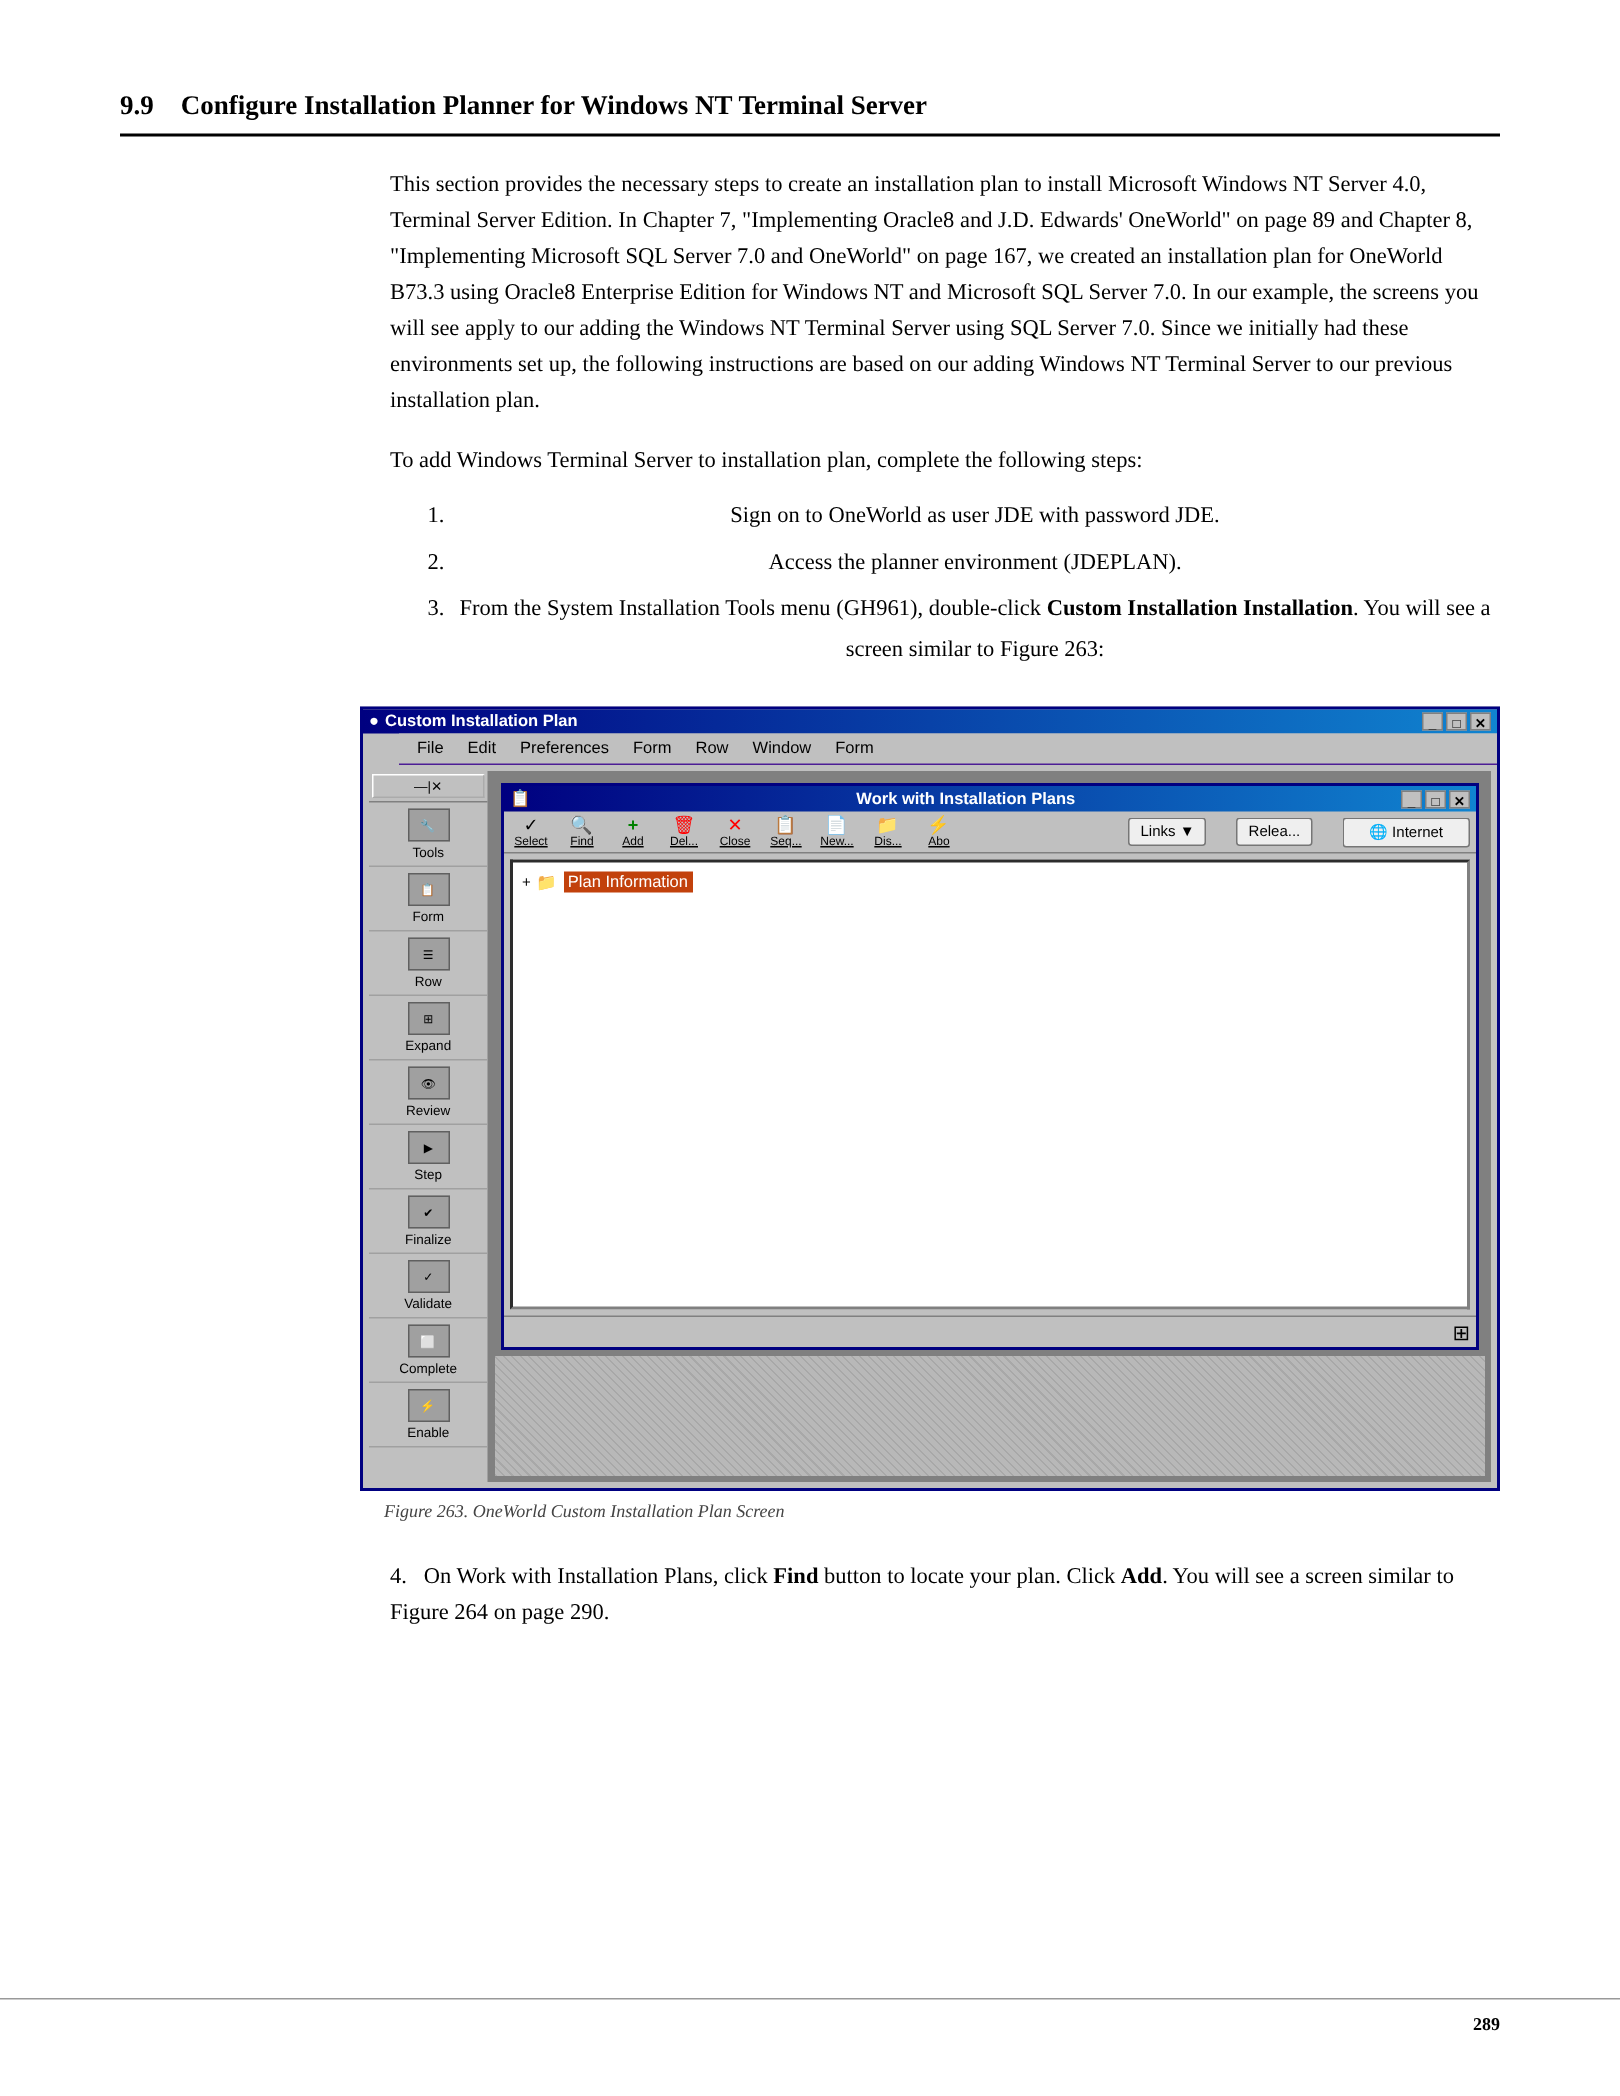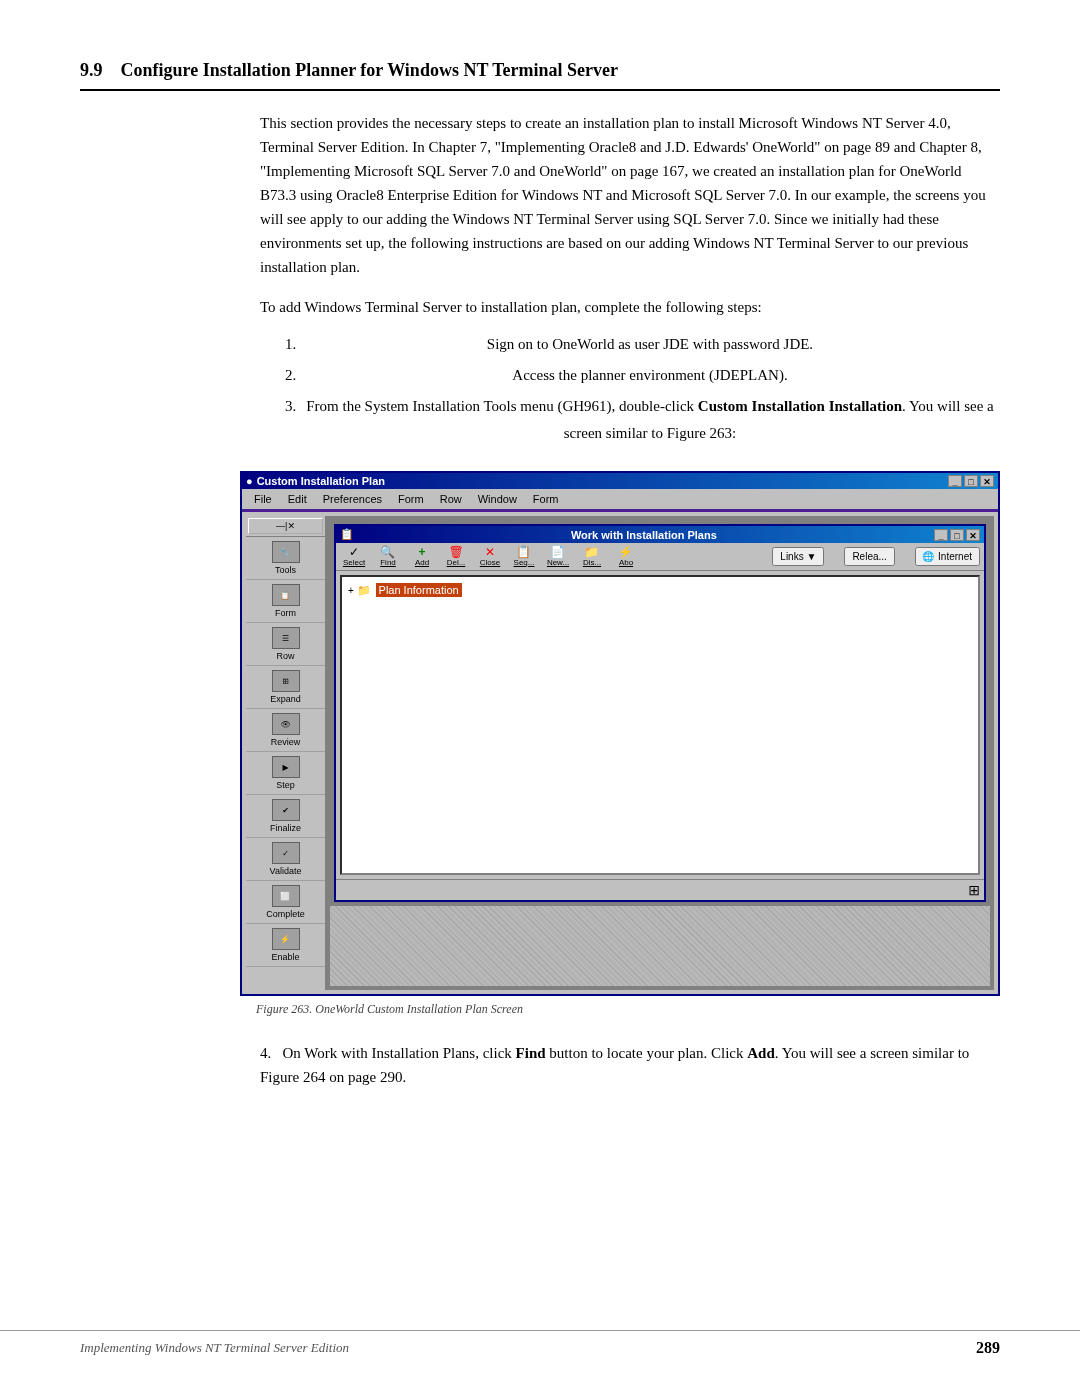--- a/index.html
+++ b/index.html
@@ -99,21 +99,22 @@
       cursor: pointer;
       color: #000;
     }
 
     .win-menubar {
       background: #c0c0c0;
       display: flex;
       gap: 0;
       padding: 2px 4px;
       font-size: 11px;
-      border-bottom: 3px solid #4c1d95;
+      border-bottom: 1px solid #4c1d95;
+      margin-left: 24px;
     }
 
     .win-menubar span {
       padding: 2px 8px;
       cursor: pointer;
     }
 
     .win-body {
       background: #c0c0c0;
       padding: 4px;
@@ -305,21 +306,21 @@
       flex: 1;
       font-style: italic;
       color: #555;
     }
 
     .footer-right {
       font-size: 13px;
     }
 
     .footer-right strong {
-      font-size: 16px;
+      font-size: 12px;
       font-weight: bold;
     }
 
     .gray-area {
       background: #b0b0b0;
       background-image: repeating-linear-gradient(
         45deg,
         #a8a8a8 0px,
         #a8a8a8 1px,
         #b8b8b8 1px,
@@ -485,21 +486,21 @@
                 <span class="t-label underline-text">Abo</span>
               </div>
 
               <div class="toolbar-links">
                 <button style="font-size:10px; padding:2px 6px; cursor:pointer;">
                   <span>Links</span> ▼
                 </button>
                 <button style="font-size:10px; padding:2px 6px; cursor:pointer;">
                   <span>Relea...</span>
                 </button>
-                <button style="font-size:10px; padding:2px 6px; cursor:pointer;">
+                <button style="font-size:10px; padding:2px 16px; cursor:pointer;">
                   🌐 <span>Internet</span>
                 </button>
               </div>
             </div>
 
             <div class="tree-area">
               <div class="tree-item">
                 <span style="font-size:10px;">+</span>
                 <span>📁</span>
                 <span class="selected-tree">Plan Information</span>
@@ -521,17 +522,16 @@
   </div>
 
   <p class="step4-text">
     4. &nbsp;
     <span>On Work with Installation Plans, click </span><strong>Find</strong><span> button to locate your plan. Click </span><strong>Add</strong><span>. You will see a screen similar to Figure 264 on page 290.</span>
   </p>
 
 </div>
 
 <div class="page-footer">
-  <span class="footer-left">Implementing Windows NT Terminal Server Edition</span>
   <span class="footer-right">
     <strong>289</strong>
   </span>
 </div>
 
 </body></html>

